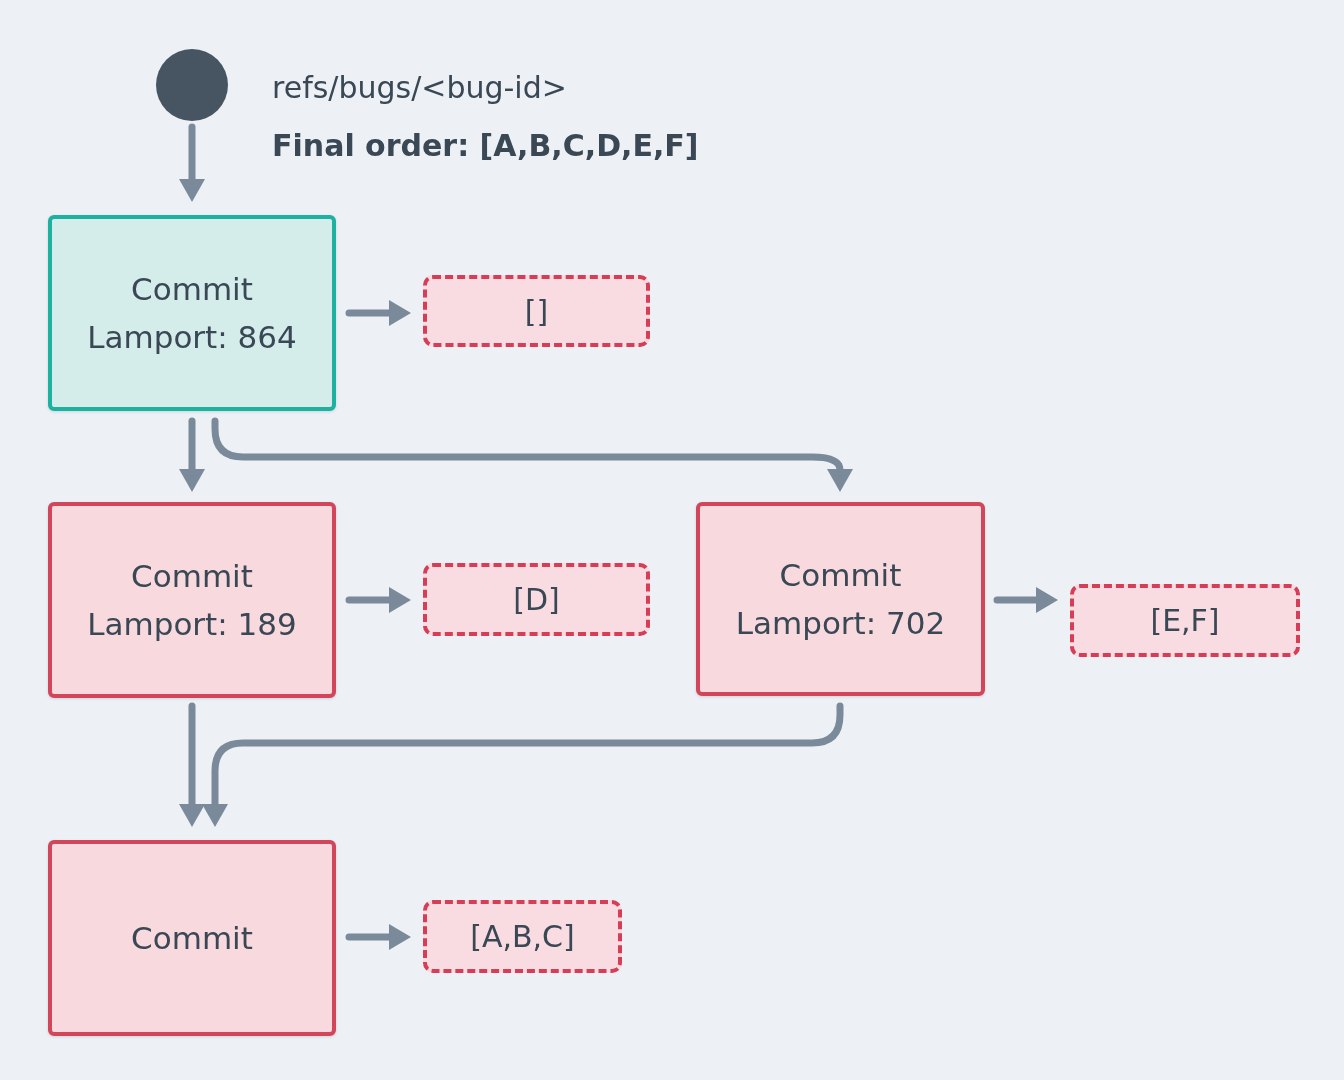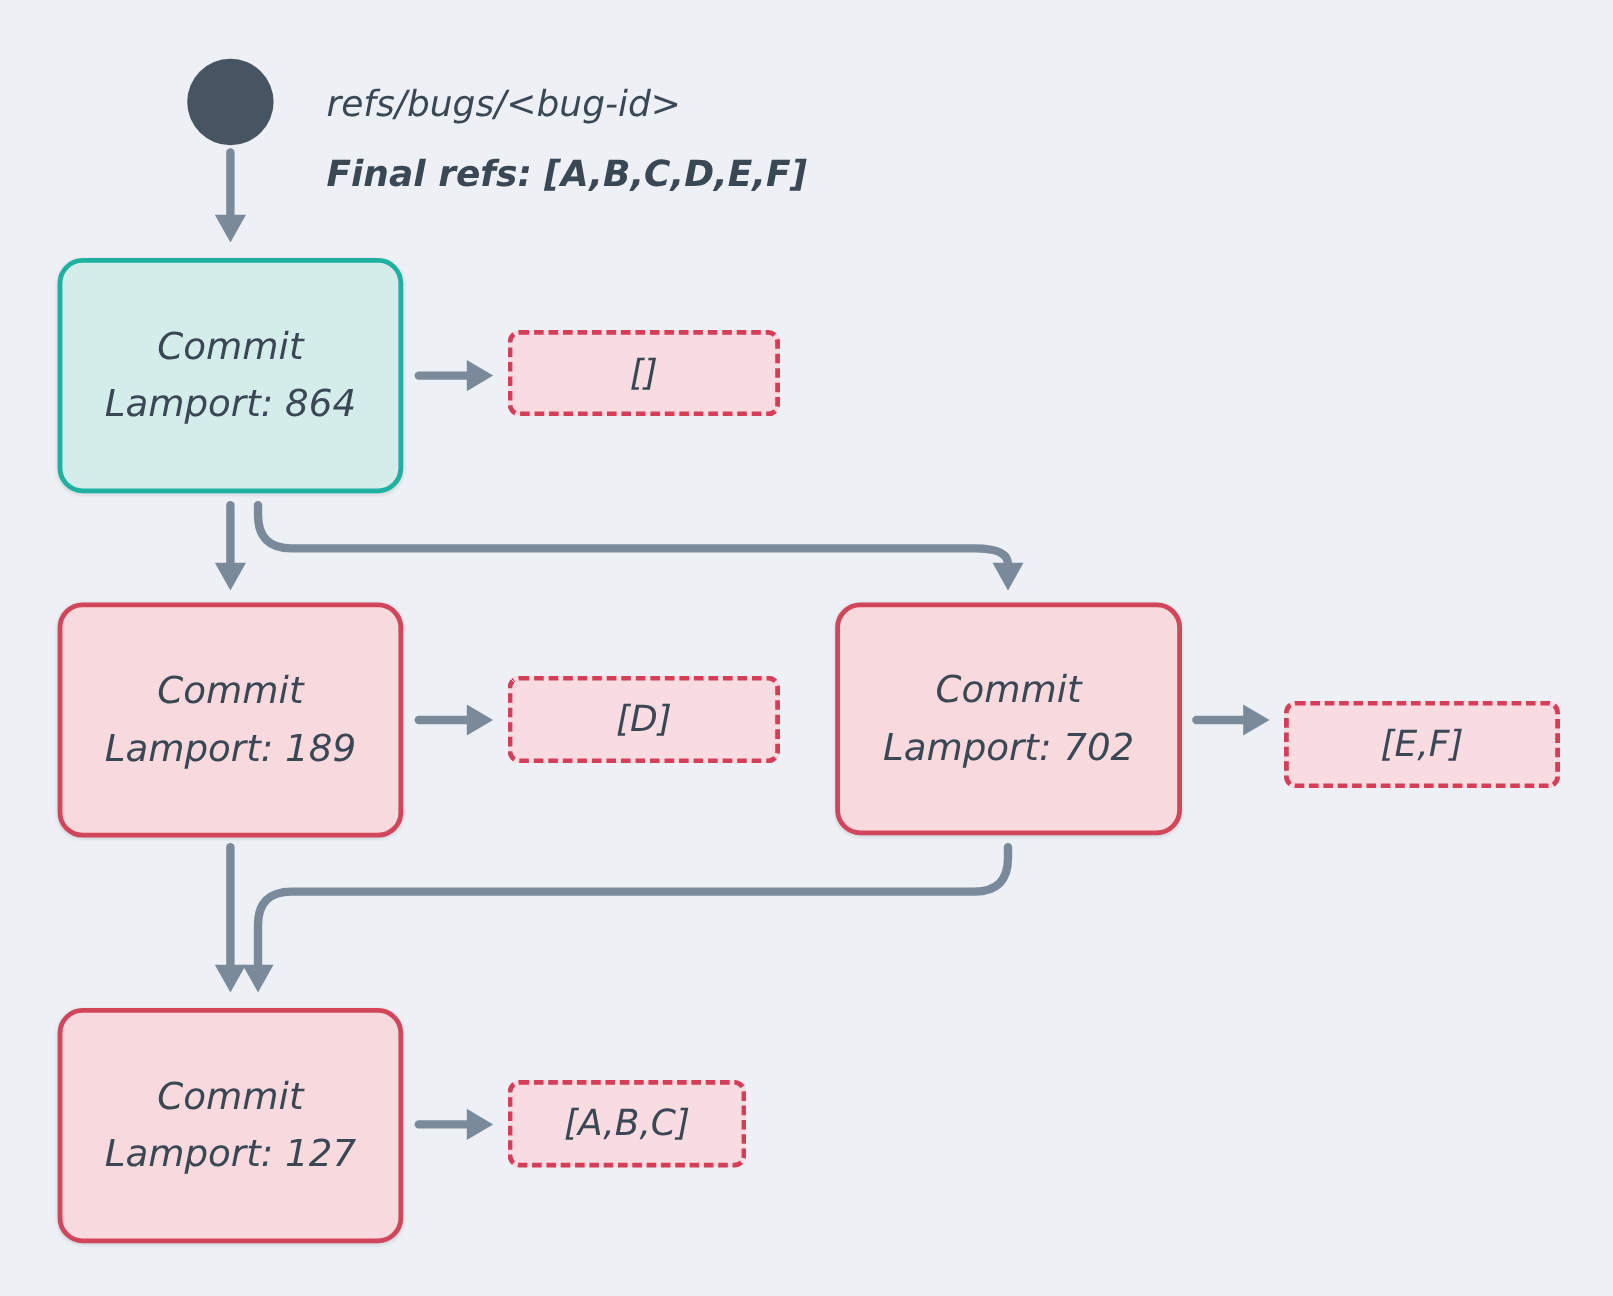--- a/index.html
+++ b/index.html
@@ -16,21 +16,20 @@
   }
   * { margin: 0; padding: 0; box-sizing: border-box; }
   html, body { background: var(--bg); }
   body { font-family: "DejaVu Sans", "Liberation Sans", sans-serif; }
   .canvas {
     position: relative;
     width: 1344px;
     height: 1080px;
     background: var(--bg);
     overflow: hidden;
-    font-style: italic;
   }
   .edges {
     position: absolute;
     left: 0; top: 0;
     width: 1344px; height: 1080px;
     pointer-events: none;
   }
   .edge-line {
     fill: none;
     stroke: var(--arrow);
@@ -56,21 +55,21 @@
   .final-order-label {
     position: absolute;
     left: 272px; top: 128px;
     font-size: 30px;
     font-weight: 700;
     color: var(--text);
     white-space: nowrap;
   }
   .node {
     position: absolute;
-    border-radius: 21px;
+    border-radius: 6px;
     display: flex;
     flex-direction: column;
     align-items: center;
     justify-content: center;
     box-shadow: 0 1px 3px rgba(40,55,70,0.15);
   }
   .node.teal {
     background: var(--teal-fill);
     border: 4px solid var(--teal-border);
   }
@@ -129,21 +128,21 @@
 
     <path class="edge-line" d="M840,706 L840,715 Q840,743 812,743 L243,743 Q215,743 215,771 L215,805"></path>
     <polygon class="edge-head" points="202,804 228,804 215,827"></polygon>
 
     <path class="edge-line" d="M349,937 L390,937"></path>
     <polygon class="edge-head" points="389,924 389,950 411,937"></polygon>
   </svg>
 
   <div class="ref-circle"></div>
   <div class="ref-label">refs/bugs/&lt;bug-id&gt;</div>
-  <div class="final-order-label">Final refs: [A,B,C,D,E,F]</div>
+  <div class="final-order-label">Final order: [A,B,C,D,E,F]</div>
 
   <div class="node teal" style="left:48px; top:215px; width:288px; height:196px;">
     <div class="node-line">Commit</div>
     <div class="node-line">Lamport: 864</div>
   </div>
 
   <div class="payload" style="left:423px; top:275px; width:227px; height:72px;">
     <span>[]</span>
   </div>
 
@@ -160,20 +159,19 @@
     <div class="node-line">Commit</div>
     <div class="node-line">Lamport: 702</div>
   </div>
 
   <div class="payload" style="left:1070px; top:584px; width:230px; height:73px;">
     <span>[E,F]</span>
   </div>
 
   <div class="node red" style="left:48px; top:840px; width:288px; height:196px;">
     <div class="node-line">Commit</div>
-    <div class="node-line">Lamport: 127</div>
   </div>
 
   <div class="payload" style="left:423px; top:900px; width:199px; height:73px;">
     <span>[A,B,C]</span>
   </div>
 
 </div>
 
 </body></html>

